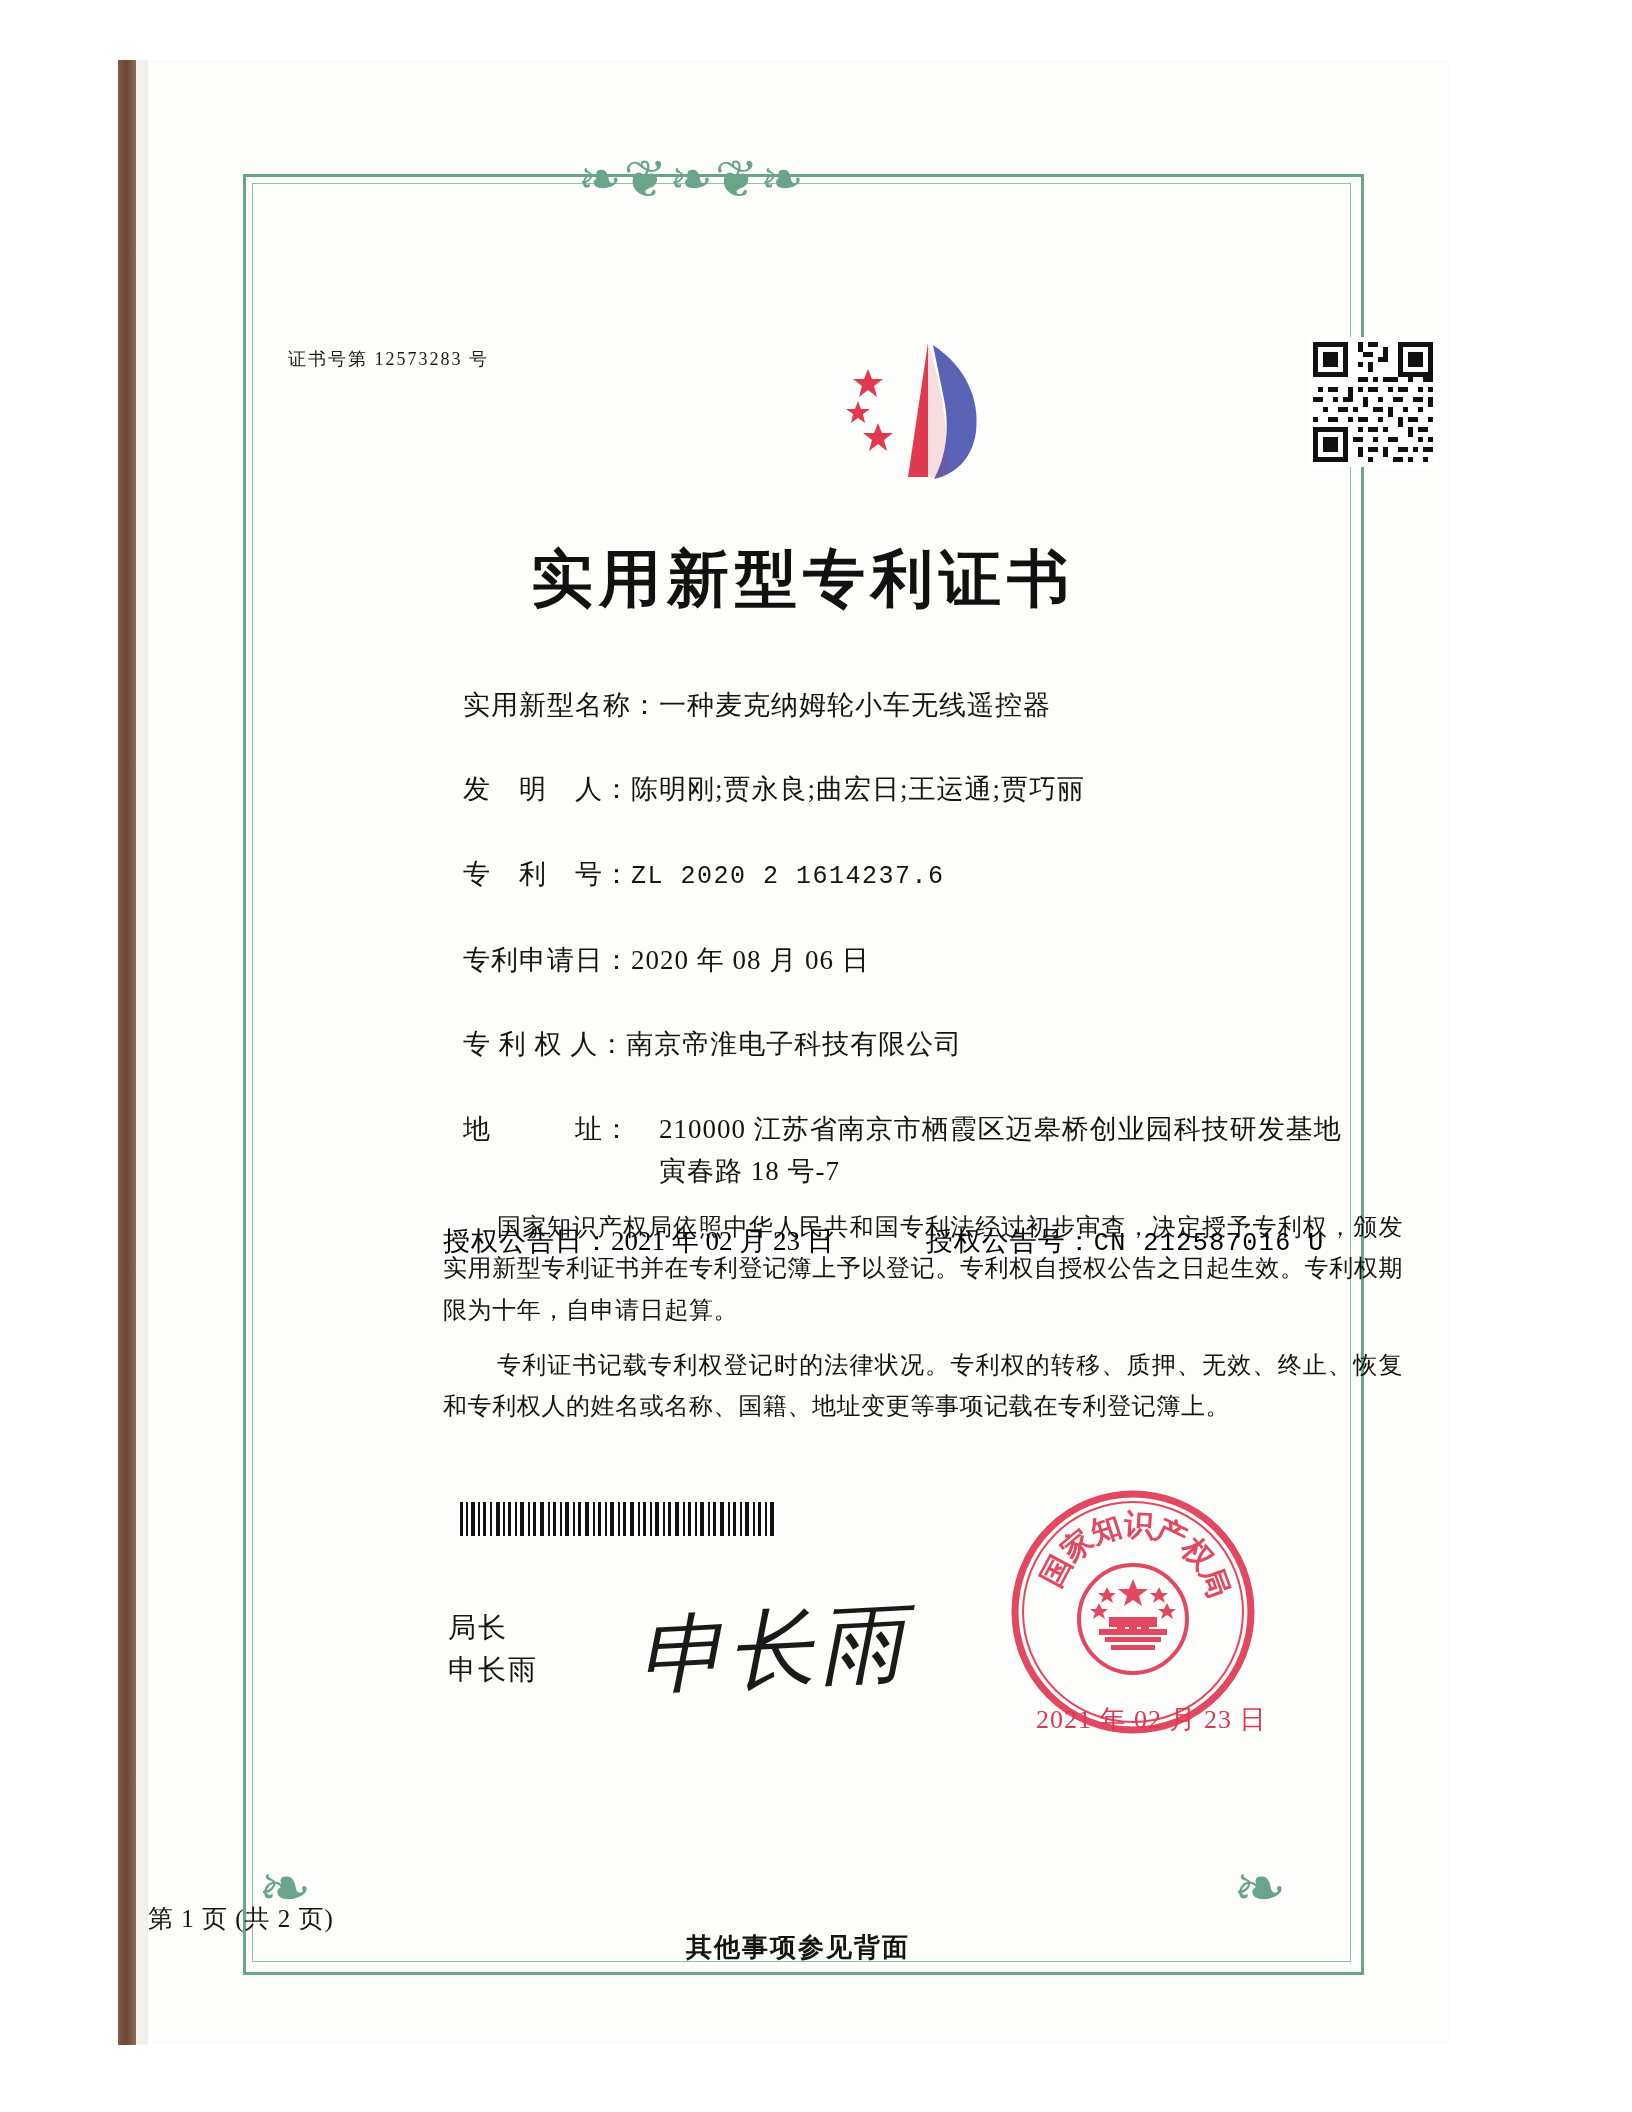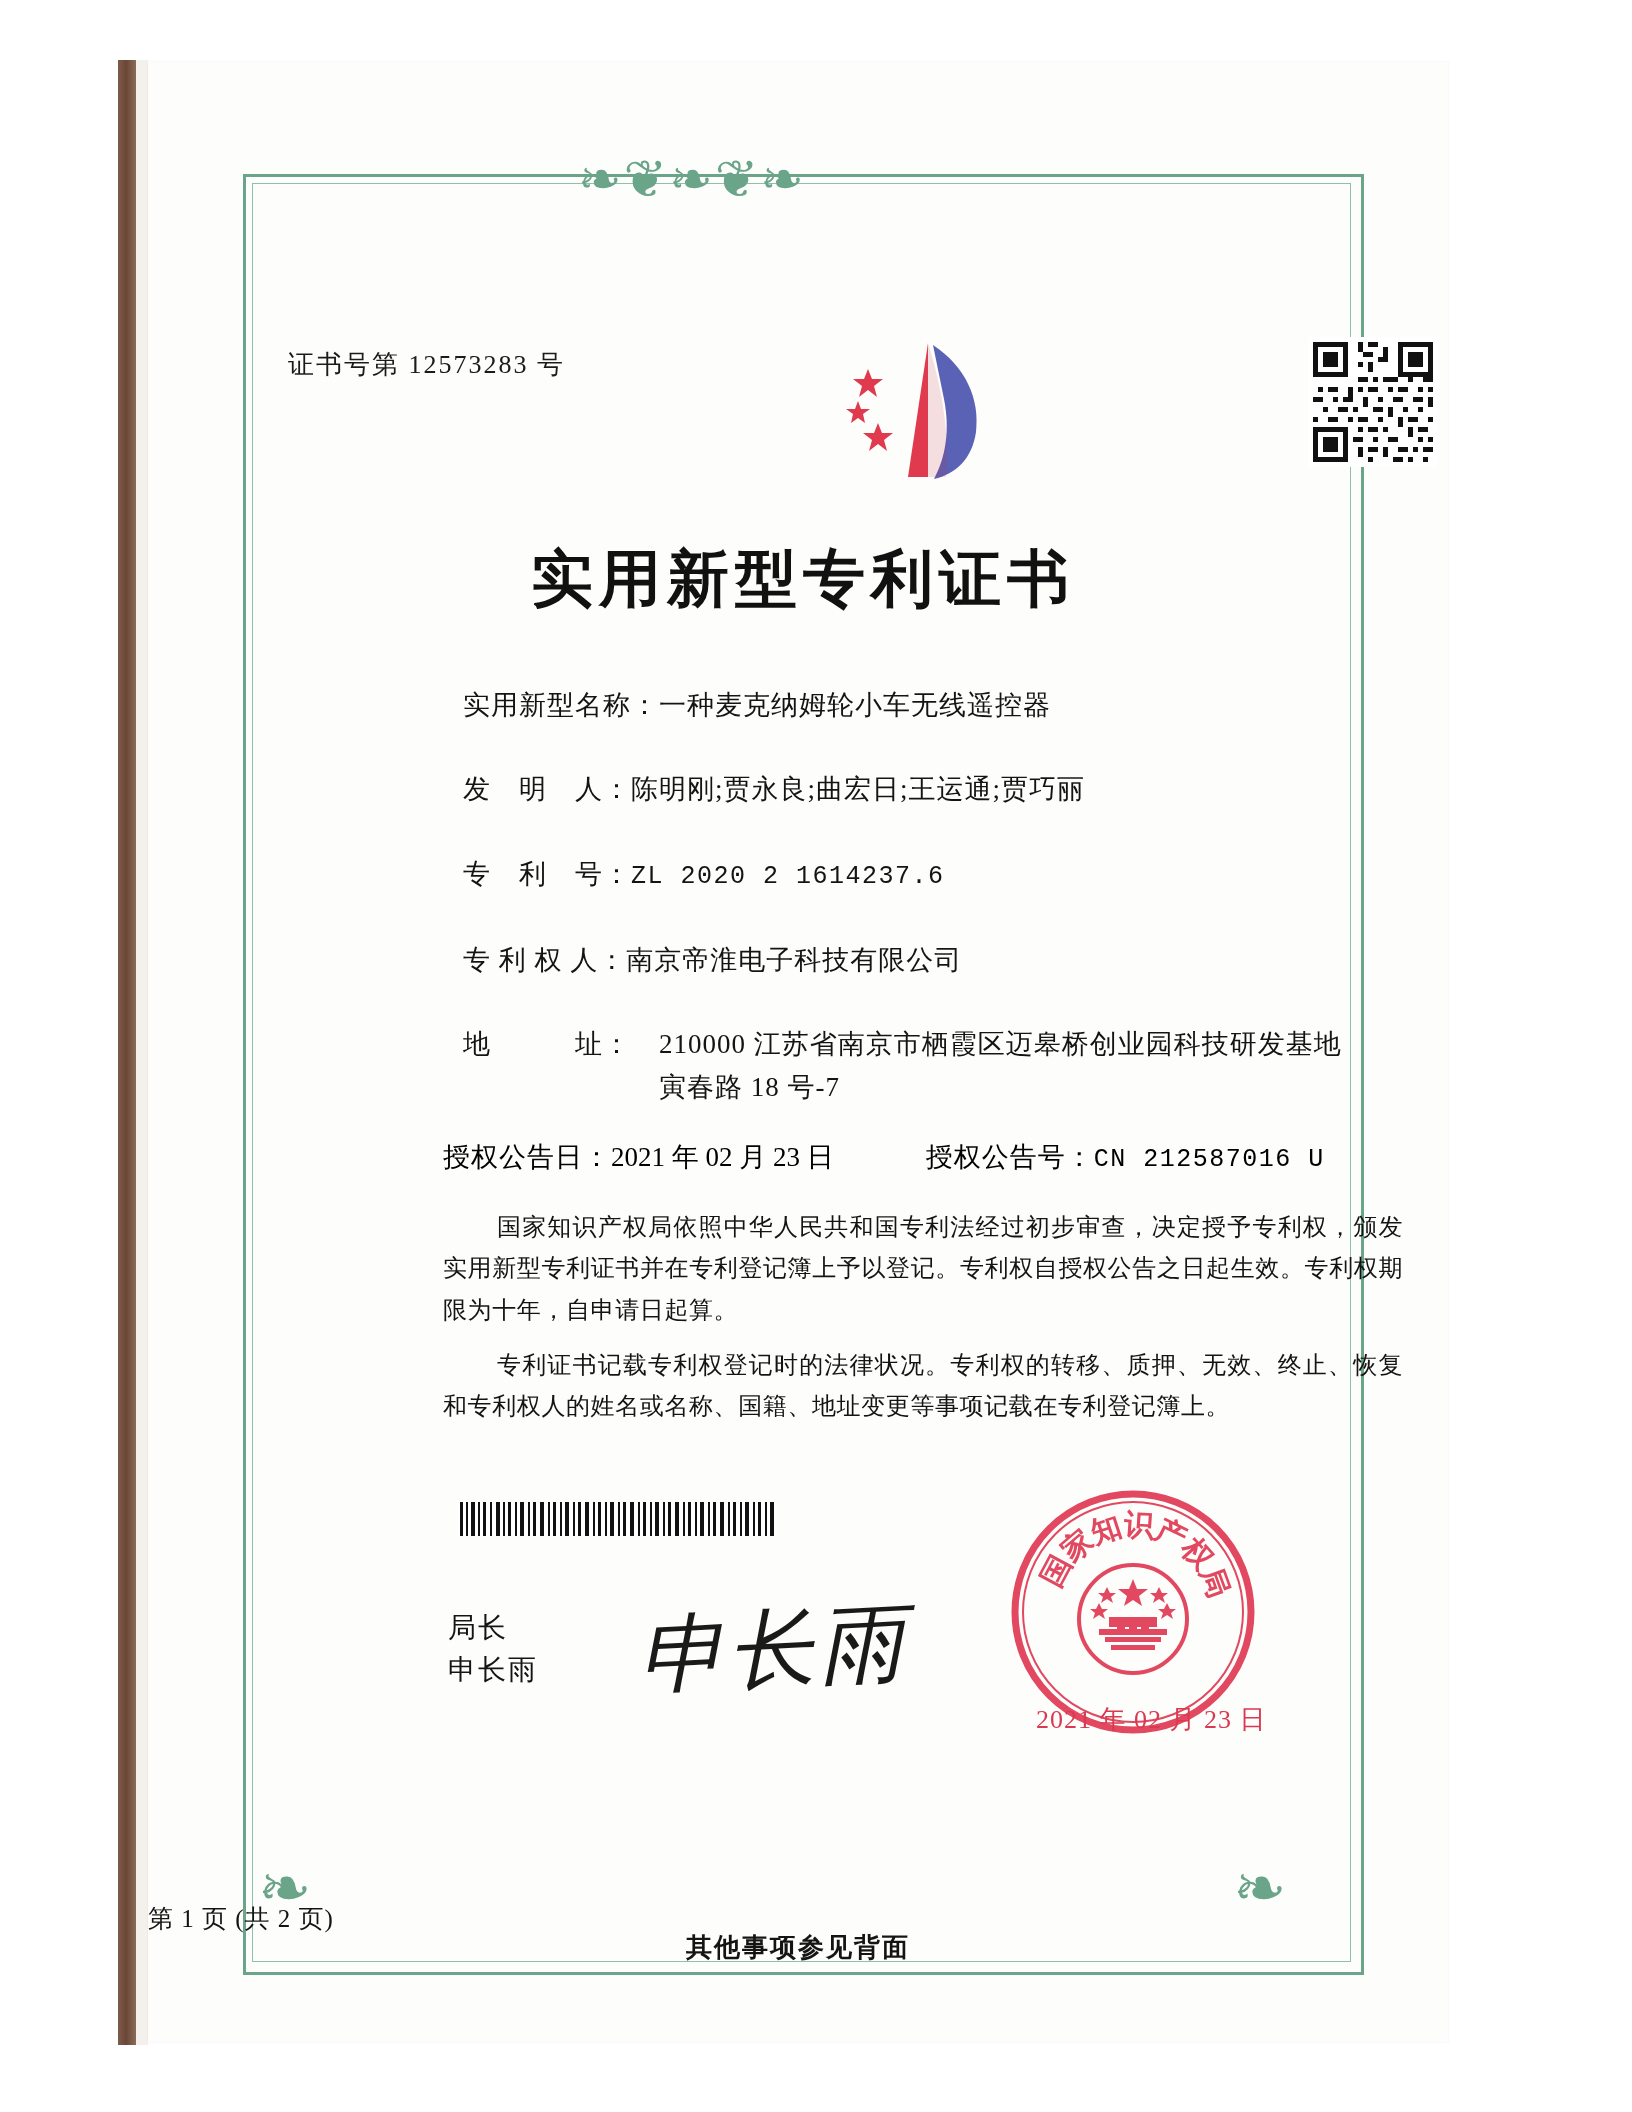--- a/index.html
+++ b/index.html
@@ -89,21 +89,21 @@
     left: 1085px;
     top: 1795px;
     font-size: 64px;
   }
 
   
   .cert-number {
     position: absolute;
     left: 140px;
     top: 285px;
-    font-size: 26px;
+    font-size: 18px;
     color: #1b1b1b;
     letter-spacing: 2px;
     font-family: "Liberation Serif", serif;
   }
   .emblem {
     position: absolute;
     left: 690px;
     top: 275px;
     width: 170px;
     height: 150px;
@@ -395,20 +395,24 @@
       <div class="field-row">
         <span class="field-label">发　明　人：</span>
         <span class="field-value">陈明刚;贾永良;曲宏日;王运通;贾巧丽</span>
       </div>
 
       <div class="field-row">
         <span class="field-label">专　利　号：</span>
         <span class="field-value field-value-mono">ZL 2020 2 1614237.6</span>
       </div>
 
+      <div class="field-row">
+        <span class="field-label">专利申请日：</span>
+        <span class="field-value">2020 年 08 月 06 日</span>
+      </div>
 
       <div class="field-row">
         <span class="field-label">专 利 权 人：</span>
         <span class="field-value">南京帝淮电子科技有限公司</span>
       </div>
 
       <div class="field-row" style="margin-bottom:34px;gap:28px;">
         <span class="field-label">地　　　址：</span>
         <span class="field-value">
           <span>210000 江苏省南京市栖霞区迈皋桥创业园科技研发基地</span>

